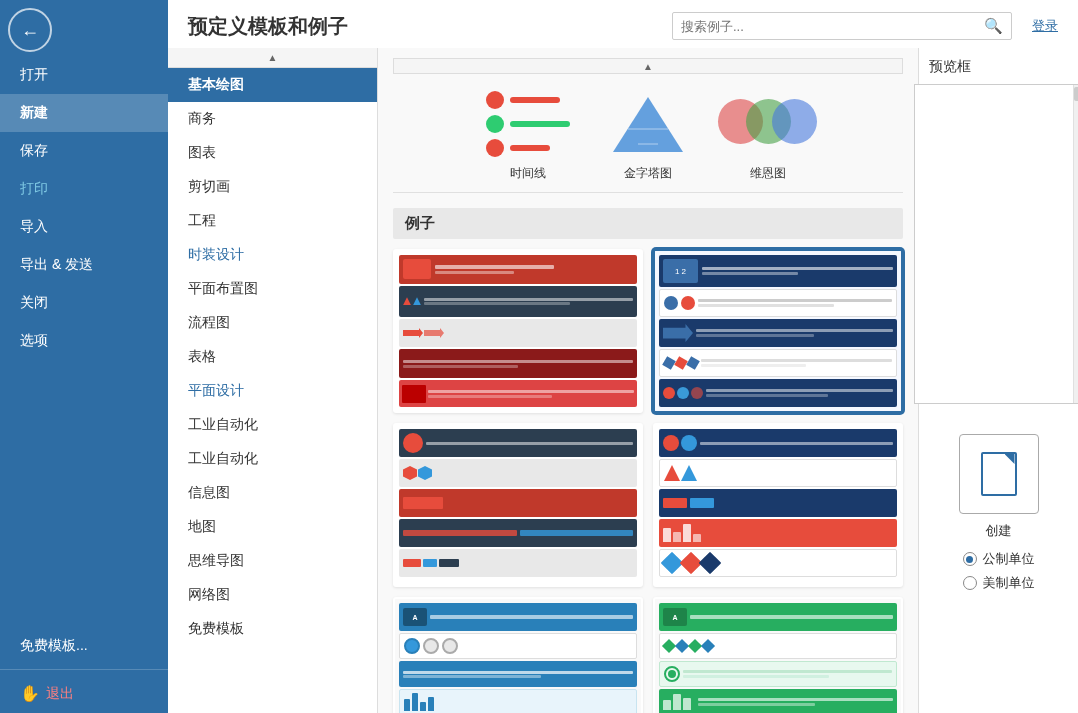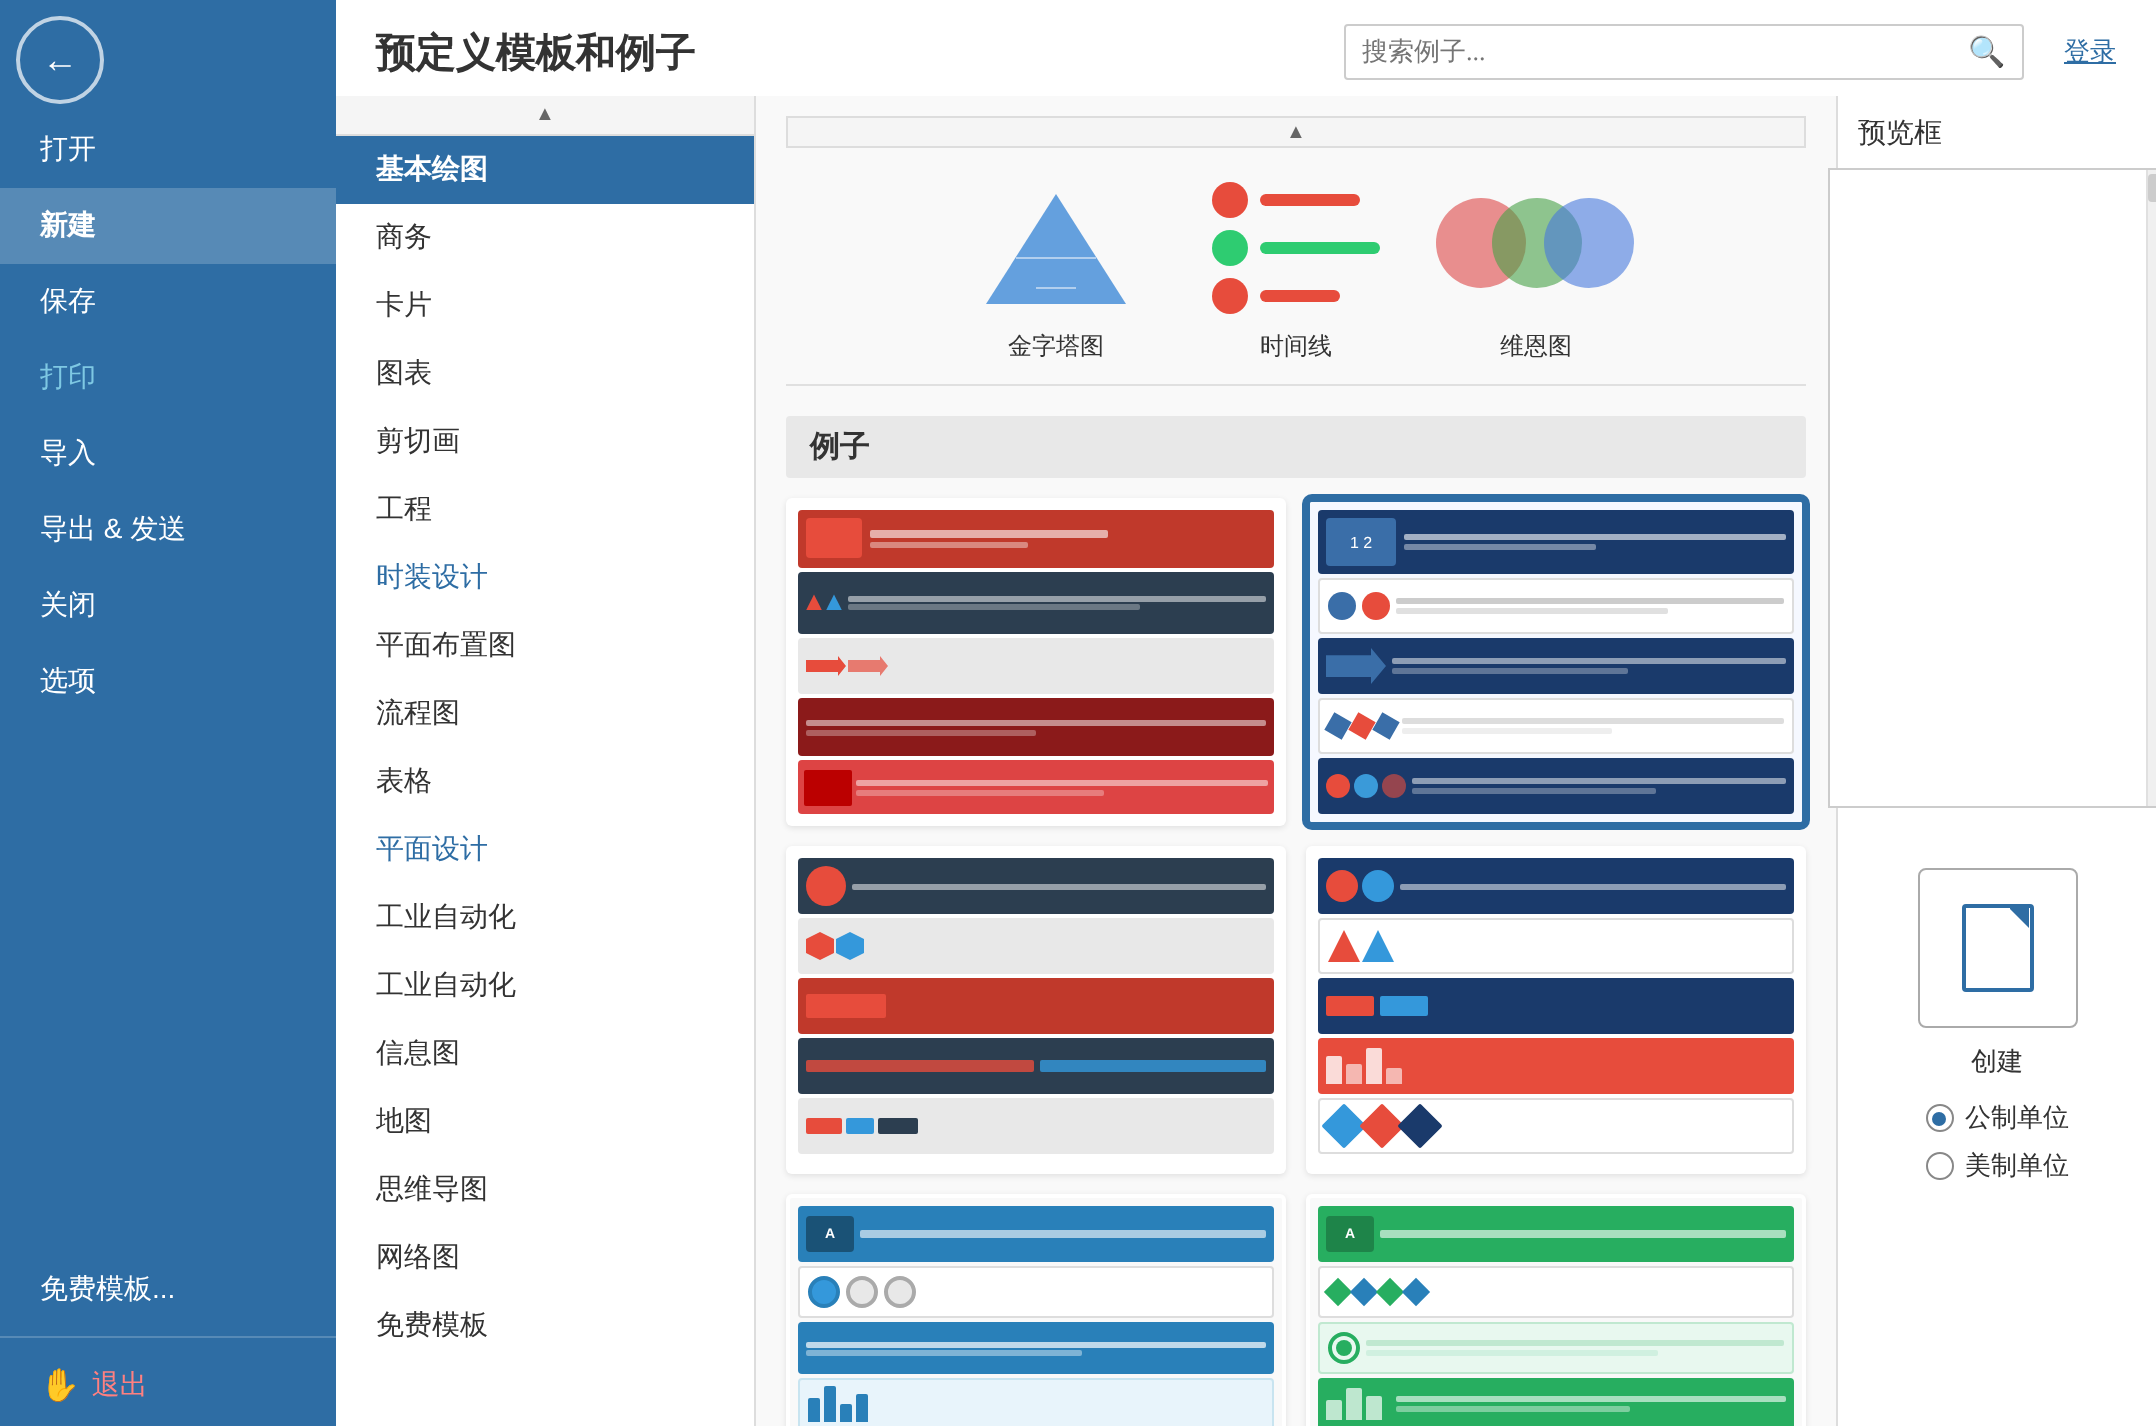--- a/index.html
+++ b/index.html
@@ -60,21 +60,21 @@
     .search-bar {
       display: flex;
       align-items: center;
       border: 1px solid #ccc;
       border-radius: 2px;
       padding: 4px 8px;
       background: white;
       width: 340px;
     }
     .search-bar input {
-      border: none; outline: none; flex: 1; font-size: 13px; color: #4c1d95; font-family: Liberation Serif, serif;
+      border: none; outline: none; flex: 1; font-size: 13px; color: #4c1d95;
     }
     .search-bar .search-icon { color: #2e6da4; font-size: 15px; cursor: pointer; }
 
     
     #content {
       display: flex;
       flex: 1;
       overflow: hidden;
     }
 
@@ -319,23 +319,20 @@
 
     <div id="category-list">
       <div class="category-scroll-btn">▲</div>
       <div class="cat-item selected">
         <span>基本绘图</span>
       </div>
       <div class="cat-item">
         <span>商务</span>
       </div>
       <div class="cat-item">
-        <span>卡片</span>
-      </div>
-      <div class="cat-item">
         <span>图表</span>
       </div>
       <div class="cat-item">
         <span>剪切画</span>
       </div>
       <div class="cat-item">
         <span>工程</span>
       </div>
       <div class="cat-item colored">
         <span>时装设计</span>
@@ -374,50 +371,50 @@
         <span>免费模板</span>
       </div>
 
     </div>
 
     <div id="gallery">
 
       <div class="gallery-scroll-top">▲</div>
 
       <div class="top-templates">
+
+        <div class="template-thumb">
+          <div class="template-thumb-img">
+            <div class="timeline-dots" style="flex-direction:column; gap:6px; align-items:flex-start; padding:5px;">
+              <div style="display:flex; align-items:center; gap:6px;">
+                <div class="dot" style="background:#e74c3c; width:18px; height:18px;"></div>
+                <div style="width:50px; height:6px; background:#e74c3c; border-radius:3px;"></div>
+              </div>
+              <div style="display:flex; align-items:center; gap:6px;">
+                <div class="dot" style="background:#2ecc71; width:18px; height:18px;"></div>
+                <div style="width:60px; height:6px; background:#2ecc71; border-radius:3px;"></div>
+              </div>
+              <div style="display:flex; align-items:center; gap:6px;">
+                <div class="dot" style="background:#e74c3c; width:18px; height:18px;"></div>
+                <div style="width:40px; height:6px; background:#e74c3c; border-radius:3px;"></div>
+              </div>
+            </div>
+          </div>
+          <span class="template-thumb-label">时间线</span>
+        </div>
 
         <div class="template-thumb">
           <div class="template-thumb-img">
             <svg width="90" height="65" viewBox="0 0 90 65">
               <polygon points="45,5 80,60 10,60" fill="#4a90d9" opacity="0.85"></polygon>
               <line x1="25" y1="37" x2="65" y2="37" stroke="white" stroke-width="1" opacity="0.5"></line>
               <line x1="35" y1="52" x2="55" y2="52" stroke="white" stroke-width="1" opacity="0.5"></line>
             </svg>
           </div>
           <span class="template-thumb-label">金字塔图</span>
-        </div>
-
-        <div class="template-thumb">
-          <div class="template-thumb-img">
-            <div class="timeline-dots" style="flex-direction:column; gap:6px; align-items:flex-start; padding:5px;">
-              <div style="display:flex; align-items:center; gap:6px;">
-                <div class="dot" style="background:#e74c3c; width:18px; height:18px;"></div>
-                <div style="width:50px; height:6px; background:#e74c3c; border-radius:3px;"></div>
-              </div>
-              <div style="display:flex; align-items:center; gap:6px;">
-                <div class="dot" style="background:#2ecc71; width:18px; height:18px;"></div>
-                <div style="width:60px; height:6px; background:#2ecc71; border-radius:3px;"></div>
-              </div>
-              <div style="display:flex; align-items:center; gap:6px;">
-                <div class="dot" style="background:#e74c3c; width:18px; height:18px;"></div>
-                <div style="width:40px; height:6px; background:#e74c3c; border-radius:3px;"></div>
-              </div>
-            </div>
-          </div>
-          <span class="template-thumb-label">时间线</span>
         </div>
 
         <div class="template-thumb">
           <div class="template-thumb-img">
             <div class="venn" style="width:100px; height:60px;">
               <div class="venn-c1"></div>
               <div class="venn-c2" style="left:28px;"></div>
               <div class="venn-c3" style="left:54px;"></div>
             </div>
           </div>

